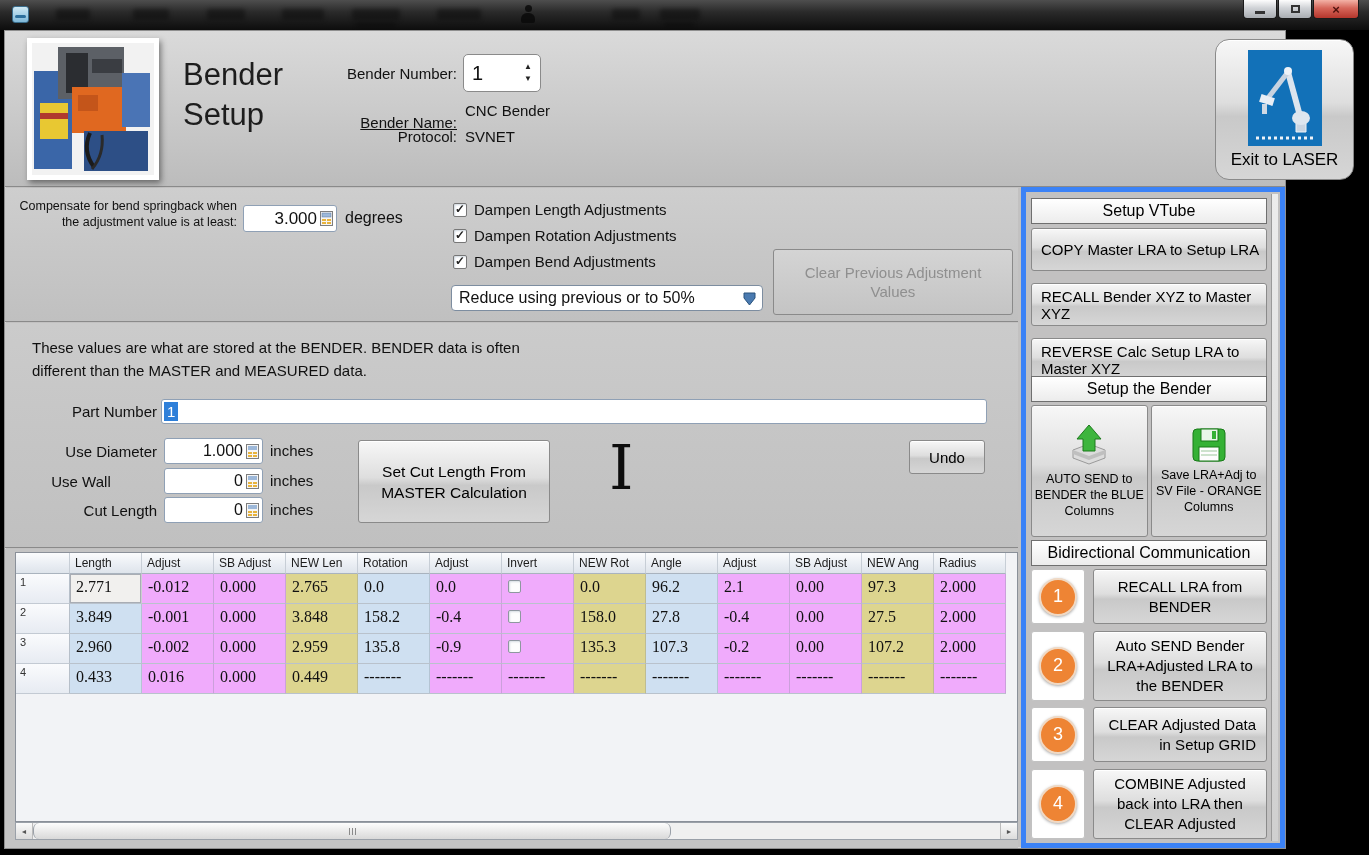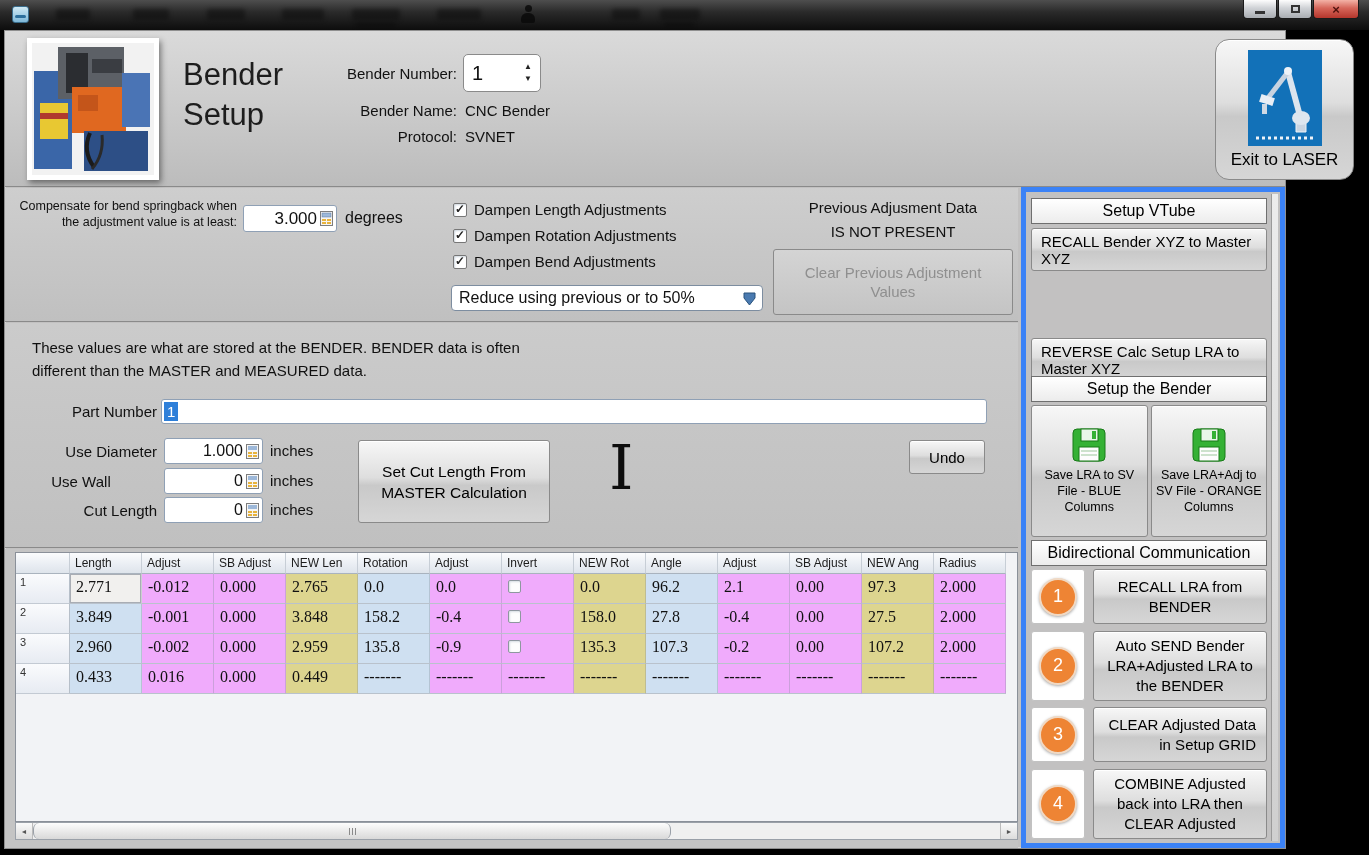--- a/index.html
+++ b/index.html
@@ -208,21 +208,21 @@
       <div>Setup</div>
     </div>
     <div class="hdr-label" style="left:322px;top:34px;">Bender Number:</div>
     <div class="spinner">
       <span class="val">1</span>
       <span class="spin-btns">
         <span>▲</span>
         <span>▼</span>
       </span>
     </div>
-    <div class="hdr-label" style="left:322px;top:71px;">Bender Name:</div>
+    <div class="hdr-label" style="left:322px;top:83px;text-decoration:underline;">Bender Name:</div>
     <div class="hdr-value" style="left:460px;top:71px;">CNC Bender</div>
     <div class="hdr-label" style="left:322px;top:97px;">Protocol:</div>
     <div class="hdr-value" style="left:460px;top:97px;">SVNET</div>
     <div class="btn exit-btn">
       <svg class="img" viewBox="0 0 74 96">
         <rect x="0" y="0" width="74" height="96" fill="#1271b8"></rect>
         <path d="M48 82 L48 70 L58 70 L58 82 Z" fill="#c9d5e2" stroke="#eef3f8"></path>
         <ellipse cx="53" cy="68" rx="9" ry="7" fill="#dde6ef"></ellipse>
         <path d="M52 66 L40 22" stroke="#dce5ee" stroke-width="6" fill="none"></path>
         <path d="M40 22 L20 48" stroke="#c8d3e0" stroke-width="5" fill="none"></path>
@@ -268,24 +268,20 @@
         </span>
       <span class="lbl">Dampen Bend Adjustments</span>
     </div>
     <div class="dropdown">
       <span class="val">Reduce using previous or to 50%</span>
       <svg width="17" height="15">
         <path d="M3 2 h11 v5 l-5.5 7 -5.5-7 Z" fill="#4a7ab0" stroke="#29537d"></path>
       </svg>
     </div>
 
-    <div class="prev-block">
-      <div class="l1">Previous Adjusment Data</div>
-      <div class="l2">IS NOT PRESENT</div>
-    </div>
     <div class="btn disabled clear-prev-btn">Clear Previous Adjustment Values</div>
   </div>
 
   <div class="sec-values">
     <div class="desc">
       <div>These values are what are stored at the BENDER.  BENDER data is often</div>
       <div>different than the MASTER and MEASURED data.</div>
     </div>
     <div class="fld-label" style="top:80px;">Part Number</div>
     <div class="tfield pn-field">
@@ -431,35 +427,33 @@
           <i></i>
           <i></i>
         </div>
       <div class="hs-arrow r">►</div>
     </div>
   </div>
 
   <div class="sidebar">
     <div class="sb-head" style="top:6px;">Setup VTube</div>
     <div class="sb-vtube-btns">
+        <div class="btn sb-btn">COPY Master LRA to Setup LRA</div>
         <div class="btn sb-btn">RECALL Bender XYZ to Master XYZ</div>
         <div class="btn sb-btn">REVERSE Calc Setup LRA to Master XYZ</div>
       </div>
     <div class="sb-head" style="top:184px;">Setup the Bender</div>
     <div class="sb-bender-btns">
         <div class="btn bender-btn">
-          <svg width="36" height="36" viewBox="0 0 36 36">
-            <rect x="2" y="2" width="32" height="32" rx="4" fill="#35b135" stroke="#187a18"></rect>
-            <rect x="10" y="2" width="17" height="12" fill="#e9f6e9" stroke="#187a18"></rect>
-            <rect x="21" y="4" width="4" height="8" fill="#35b135"></rect>
-            <rect x="8" y="20" width="20" height="14" fill="#fdfdfd" stroke="#187a18"></rect>
-            <line x1="10" y1="24" x2="26" y2="24" stroke="#9bc79b"></line>
-            <line x1="10" y1="28" x2="26" y2="28" stroke="#9bc79b"></line>
+          <svg width="46" height="44" viewBox="0 0 46 44">
+            <path d="M7 27 L23 21 L39 27 L39 35 L23 41 L7 35 Z" fill="#dcdcdc" stroke="#9a9a9a"></path>
+            <path d="M7 27 L23 33 L39 27 L39 31 L23 37 L7 31 Z" fill="#bfbfbf"></path>
+            <path d="M23 2 L35 16 H29 V28 H17 V16 H11 Z" fill="#3db53d" stroke="#1d7a1d"></path>
           </svg>
-          <span>Save LRA to SV File - BLUE Columns</span>
+          <span>AUTO SEND to BENDER the BLUE Columns</span>
         </div>
         <div class="btn bender-btn">
           <svg width="36" height="36" viewBox="0 0 36 36">
             <rect x="2" y="2" width="32" height="32" rx="4" fill="#35b135" stroke="#187a18"></rect>
             <rect x="10" y="2" width="17" height="12" fill="#e9f6e9" stroke="#187a18"></rect>
             <rect x="21" y="4" width="4" height="8" fill="#35b135"></rect>
             <rect x="8" y="20" width="20" height="14" fill="#fdfdfd" stroke="#187a18"></rect>
             <line x1="10" y1="24" x2="26" y2="24" stroke="#9bc79b"></line>
             <line x1="10" y1="28" x2="26" y2="28" stroke="#9bc79b"></line>
           </svg>

